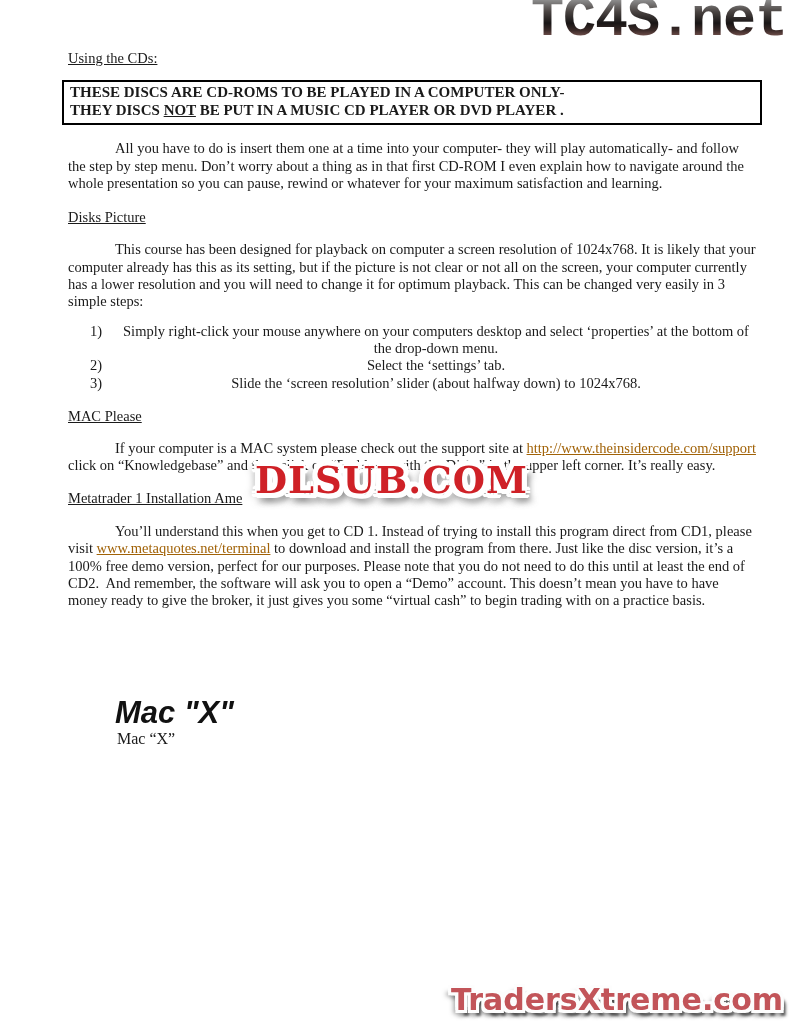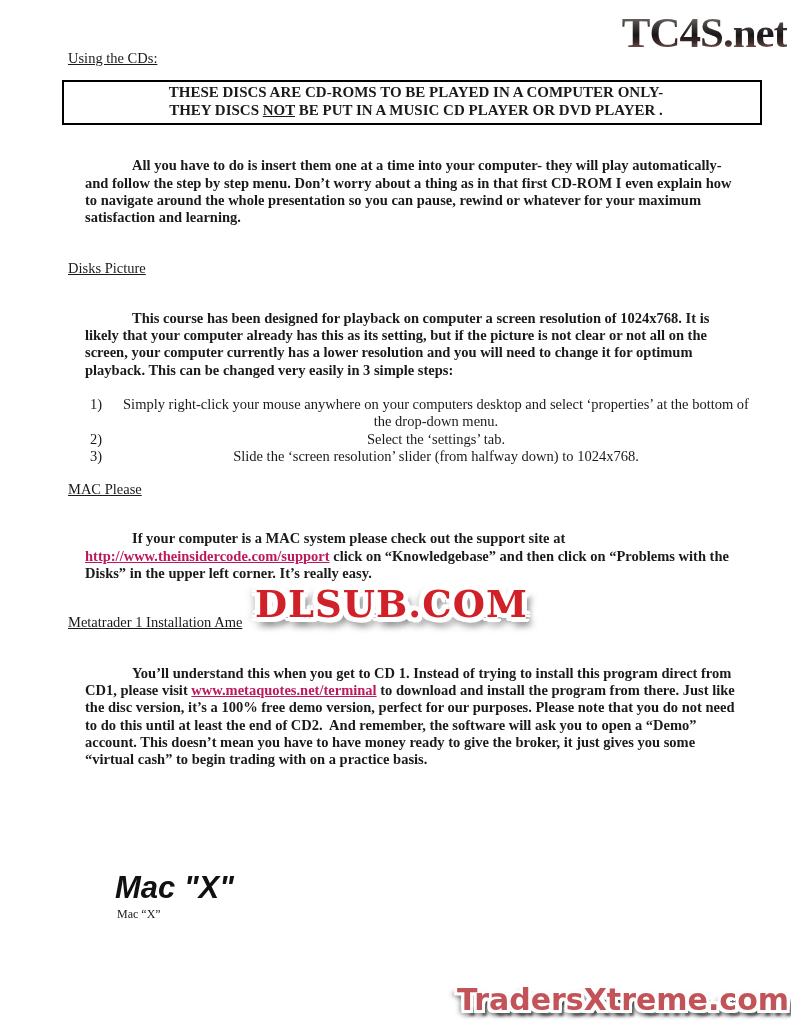--- a/index.html
+++ b/index.html
@@ -3,37 +3,37 @@
 <meta charset="utf-8">
 <style>
   html,body{margin:0;padding:0;background:#e8e8e8;}
   .page{
     position:relative;width:791px;height:1024px;background:#ffffff;
     font-family:"Liberation Serif",serif;color:#1a1a1a;overflow:hidden;
     margin:0 auto;
   }
   
   .top-logo{
-    position:absolute;top:12px;right:4px;
-    font-family:Liberation Serif, serif;font-weight:bold;
-    font-size:43px;letter-spacing:-1px;line-height:42px;
+    position:absolute;top:0px;right:4px;
+    font-family:Liberation Mono, monospace;font-weight:bold;
+    font-size:55px;letter-spacing:-1px;line-height:42px;
     background:linear-gradient(180deg,#8d8d8d 0%,#4a4442 28%,#191616 55%,#3a2a28 72%,#8a615c 92%,#a07a74 100%);
     -webkit-background-clip:text;background-clip:text;color:transparent;
   }
   
   .content{position:absolute;left:68px;top:50px;width:688px;font-size:14.5px;line-height:17.3px;}
   .h-underline{font-weight:normal;text-decoration:underline;margin:0;}
   .notice-box{
     box-sizing:border-box;border:2px solid #000;margin:13px 0 0 -6px;
-    width:calc(100% + 12px);padding:2px 6px 4px 14px;text-align:center;
+    width:calc(100% + 12px);padding:2px 6px 4px 6px;text-align:left;
     font-weight:bold;font-size:15px;line-height:17.5px;
   }
-  p.body{margin:17px;text-indent:47px;font-weight:bold;}
+  p.body{margin:0;text-indent:47px;}
   .gap-sm{height:15px;}
-  .link{text-decoration:underline;color:#be185d;}
+  .link{text-decoration:underline;color:#a16207;}
   ol.steps{list-style:none;margin:12px 0 0 0;padding:0 0 0 22px;}
   ol.steps li{display:flex;}
   ol.steps .num{width:26px;flex:0 0 26px;}
   ol.steps .txt{flex:1;text-align:center;}
   
   .metatrader-row{position:relative;}
   
   .wm-dlsub{
     position:absolute;left:187px;top:-18px;
     font-family:"DejaVu Serif",serif;font-weight:bold;
@@ -43,24 +43,24 @@
       -5px 0 0 #fff, 5px 0 0 #fff, 0 -5px 0 #fff, 0 5px 0 #fff,
       -3px -5px 0 #fff, 3px 5px 0 #fff, 5px -3px 0 #fff, -5px 3px 0 #fff,
       7px 8px 6px rgba(90,90,90,.75), -7px 2px 6px rgba(140,140,140,.45), 0 9px 6px rgba(110,110,110,.55);
   }
   
   .signature{
     margin:46px 0 0 47px;
     font-family:"Liberation Sans",sans-serif;font-weight:bold;font-style:italic;
     font-size:31px;letter-spacing:0px;color:#111;
   }
-  .typed-name{margin:9px 0 0 49px;font-size:12px;}
+  .typed-name{margin:9px 0 0 49px;font-size:16px;}
   
   .wm-bottom{
-    position:absolute;right:2px;bottom:7px;
+    position:absolute;right:8px;bottom:7px;
     font-family:"DejaVu Sans",sans-serif;font-weight:bold;
     font-size:30px;letter-spacing:0px;color:#c25459;white-space:nowrap;
     text-shadow:
       -3px -3px 0 #fdfdfd, 3px -3px 0 #fdfdfd, -3px 3px 0 #fdfdfd, 3px 3px 0 #fdfdfd,
       -3px 0 0 #fdfdfd, 3px 0 0 #fdfdfd, 0 -3px 0 #fdfdfd, 0 3px 0 #fdfdfd,
       5px 6px 3px rgba(55,55,55,.85), -5px 4px 4px rgba(90,90,90,.5), 0 6px 4px rgba(70,70,70,.6);
   }
 </style>
 </head>
 <body>
@@ -91,21 +91,21 @@
       <li>
         <span class="num">1)</span>
         <span class="txt">Simply right-click your mouse anywhere on your computers desktop and select ‘properties’ at the bottom of the drop-down menu.</span>
       </li>
       <li>
         <span class="num">2)</span>
         <span class="txt">Select the ‘settings’ tab.</span>
       </li>
       <li>
         <span class="num">3)</span>
-        <span class="txt">Slide the ‘screen resolution’ slider (from halfway down) to 1024x768.</span>
+        <span class="txt">Slide the ‘screen resolution’ slider (about halfway down) to 1024x768.</span>
       </li>
     </ol>
 
     <div style="height:16px"></div>
     <p class="h-underline">MAC Please</p>
 
     <div style="height:15px"></div>
     <p class="body"><span>If your computer is a MAC system please check out the support site at </span><span class="link">http://www.theinsidercode.com/support</span><span> click on “Knowledgebase” and then click on “Problems with the Disks” in the upper left corner. It’s really easy.</span></p>
 
     <div style="height:15px"></div>

